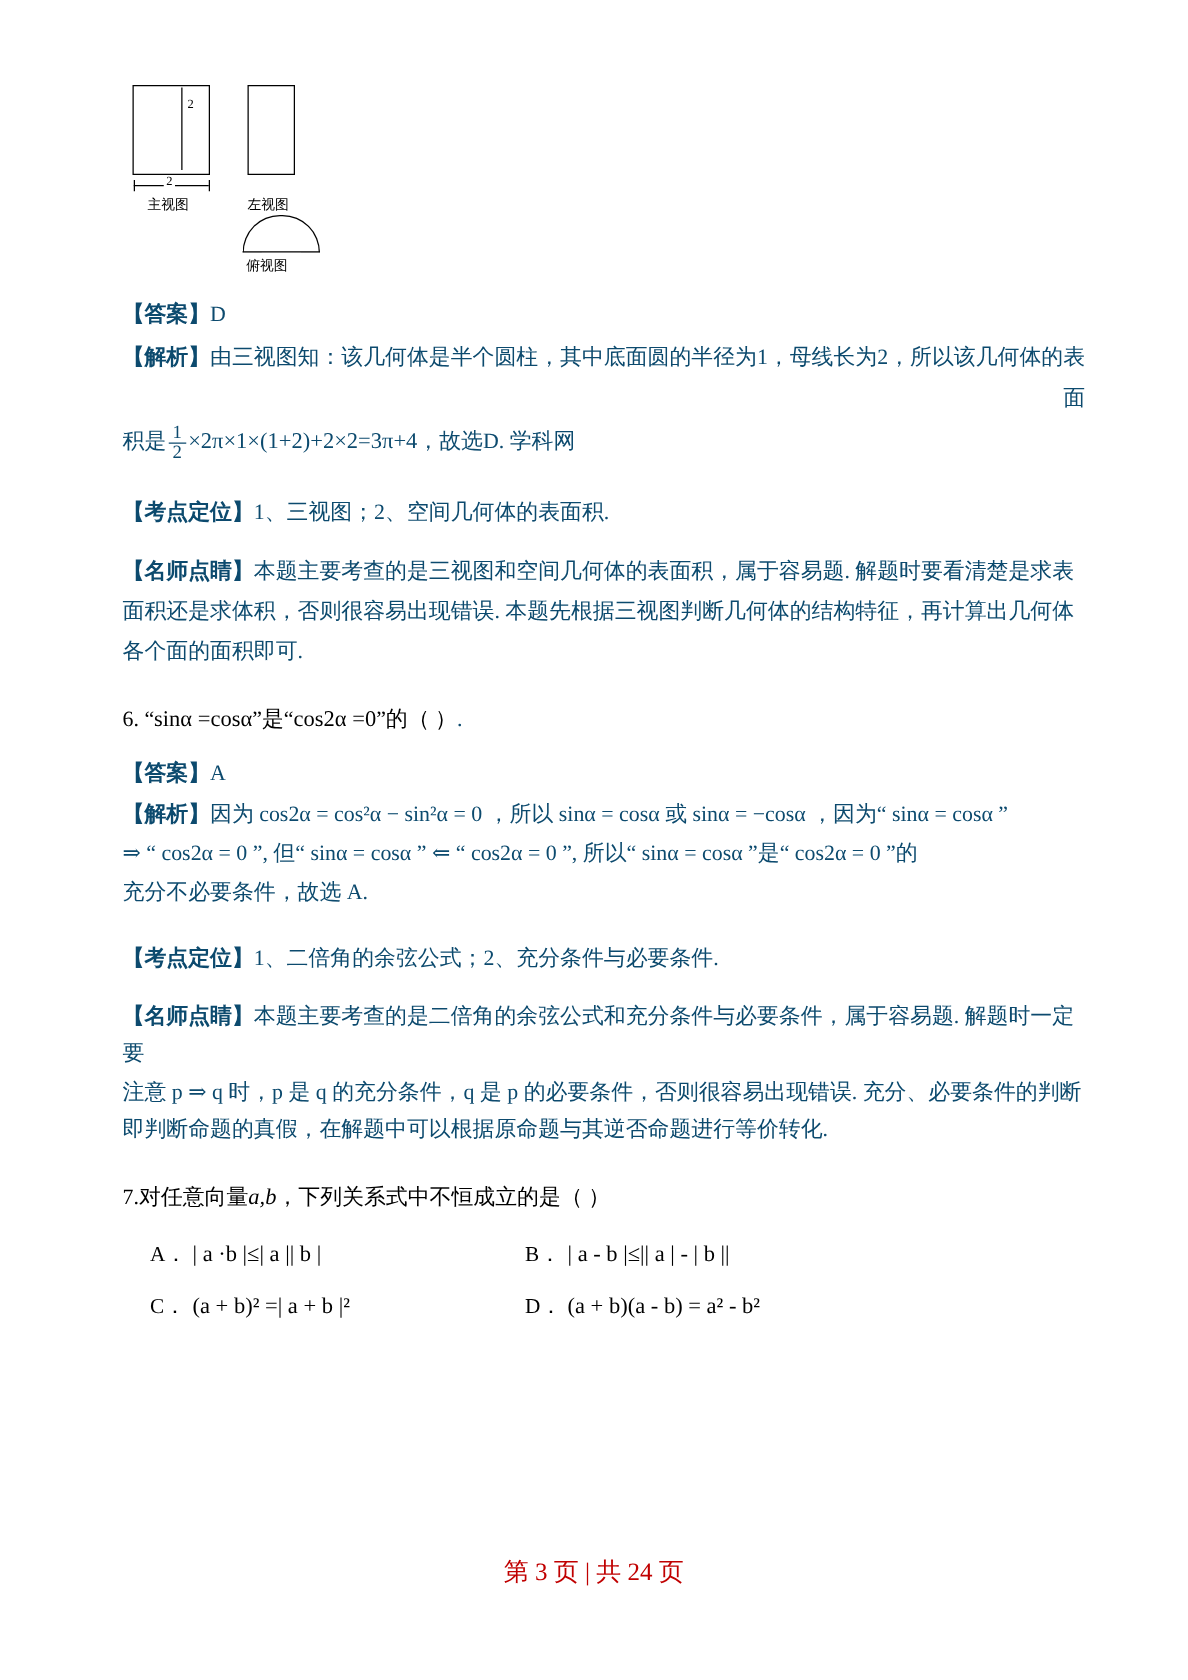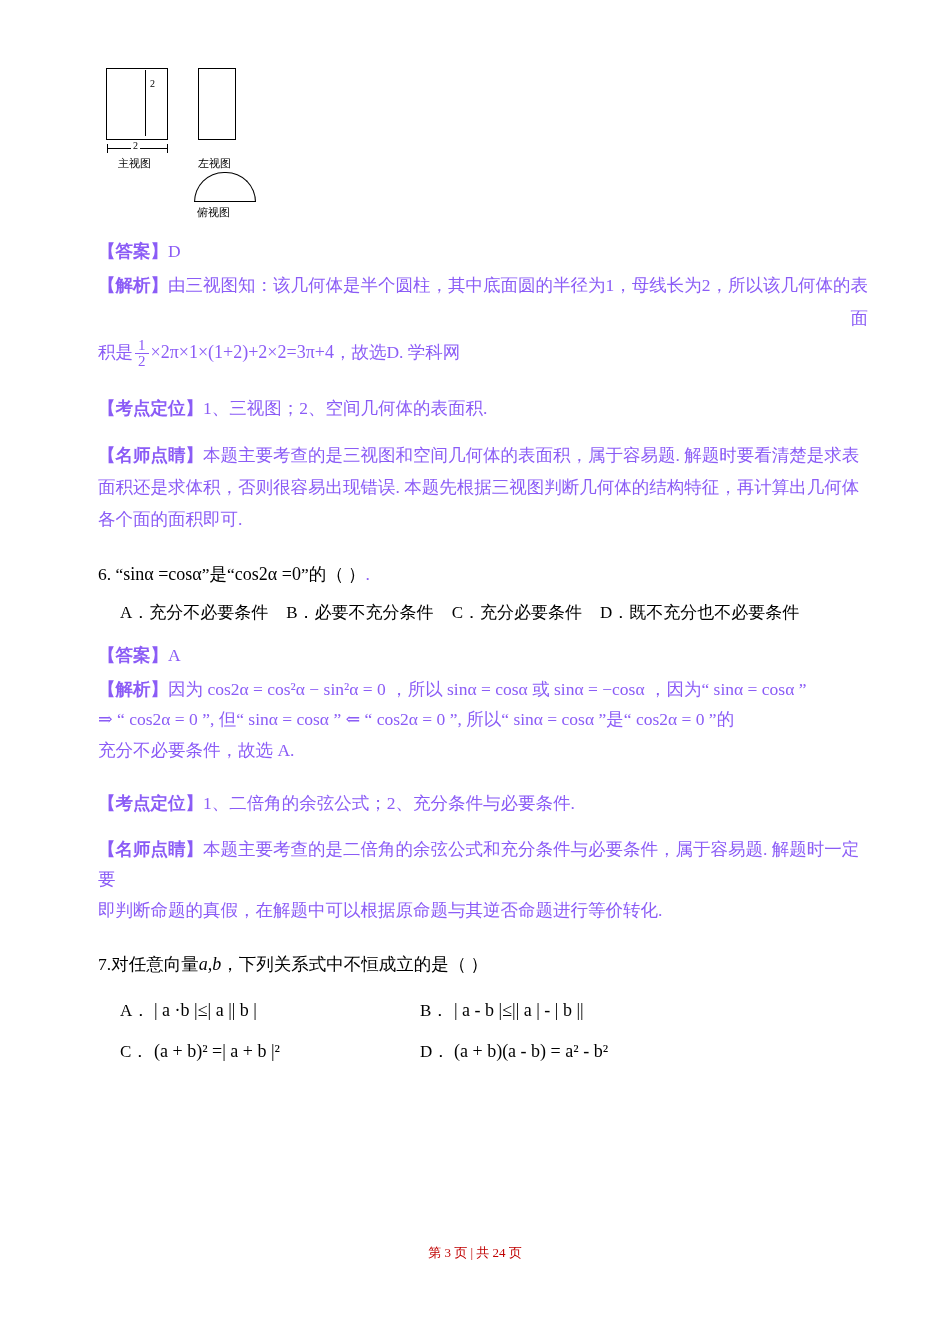--- a/index.html
+++ b/index.html
@@ -129,21 +129,21 @@
     position: absolute;
     left: 0;
     top: 29px;
     width: 62px;
     height: 1px;
     background: #000;
   }
 
   
   .red {
-    color: #8b5cf6;
+    color: #0c4a6e;
   }
   .blk {
     font-size: 17.5px;
     line-height: 1.85;
     margin: 2px 0;
   }
   .blk-tight {
     font-size: 17.5px;
     line-height: 1.75;
     margin: 0;
@@ -198,21 +198,21 @@
   .q7-letter { width: 34px; }
   .q7-math { font-family: "Liberation Serif", serif; font-size: 18px; }
 
   
   .footer {
     position: absolute;
     left: 0;
     top: 1244px;
     width: 950px;
     text-align: center;
-    font-size: 13px;
+    font-size: 20px;
     color: #c00000;
     font-family: "Liberation Serif", serif;
   }
 </style>
 </head>
 <body>
 
 <div class="page">
 
   <div class="content">
@@ -253,23 +253,20 @@
 
     <div class="blk red para-tip">
       <span class="tag">【名师点睛】</span><span>本题主要考查的是三视图和空间几何体的表面积，属于容易题. 解题时要看清楚是求表面积还是求体积，否则很容易出现错误. 本题先根据三视图判断几何体的结构特征，再计算出几何体各个面的面积即可.</span>
     </div>
 
     <div class="blk indent-q">
       <span>6.</span>
       <span>“</span><span class="q7-math">sinα =cosα</span><span>”是“</span><span class="q7-math">cos2α =0</span><span>”的（    ）</span><span class="red">.</span>
     </div>
 
-    <div class="options">
-      <span>A．充分不必要条件</span><span class="opt-sp"></span><span>B．必要不充分条件</span><span class="opt-sp"></span><span>C．充分必要条件</span><span class="opt-sp"></span><span>D．既不充分也不必要条件</span>
-    </div>
 
     <div class="blk red para-answer">
       <span class="tag">【答案】</span><span>A</span>
     </div>
 
     <div class="blk-tight red">
       <span class="tag">【解析】</span><span>因为 cos2α = cos²α − sin²α = 0 ，所以 sinα = cosα 或 sinα = −cosα ，因为“ sinα = cosα ”</span>
     </div>
     <div class="blk-tight red">
       <span>⇒ “ cos2α = 0 ”, 但“ sinα = cosα ” ⇐ “ cos2α = 0 ”, 所以“ sinα = cosα ”是“ cos2α = 0 ”的</span>
@@ -277,20 +274,23 @@
     <div class="blk-tight red">
       <span>充分不必要条件，故选 A.</span>
     </div>
 
     <div class="blk red para-point">
       <span class="tag">【考点定位】</span><span>1、二倍角的余弦公式；2、充分条件与必要条件.</span>
     </div>
 
     <div class="blk-tight red para-tip">
       <span class="tag">【名师点睛】</span><span>本题主要考查的是二倍角的余弦公式和充分条件与必要条件，属于容易题. 解题时一定要</span>
+    </div>
+    <div class="blk-tight red">
+      <span>注意 p ⇒ q 时，p 是 q 的充分条件，q 是 p 的必要条件，否则很容易出现错误. 充分、必要条件的判断</span>
     </div>
     <div class="blk-tight red">
       <span>即判断命题的真假，在解题中可以根据原命题与其逆否命题进行等价转化.</span>
     </div>
 
     <div class="blk indent-q">
       <span>7.</span><span>对任意向量</span><span class="q7-math" style="font-style:italic;">a,b</span><span>，下列关系式中不恒成立的是（    ）</span>
     </div>
 
     <div class="q7-opts">

